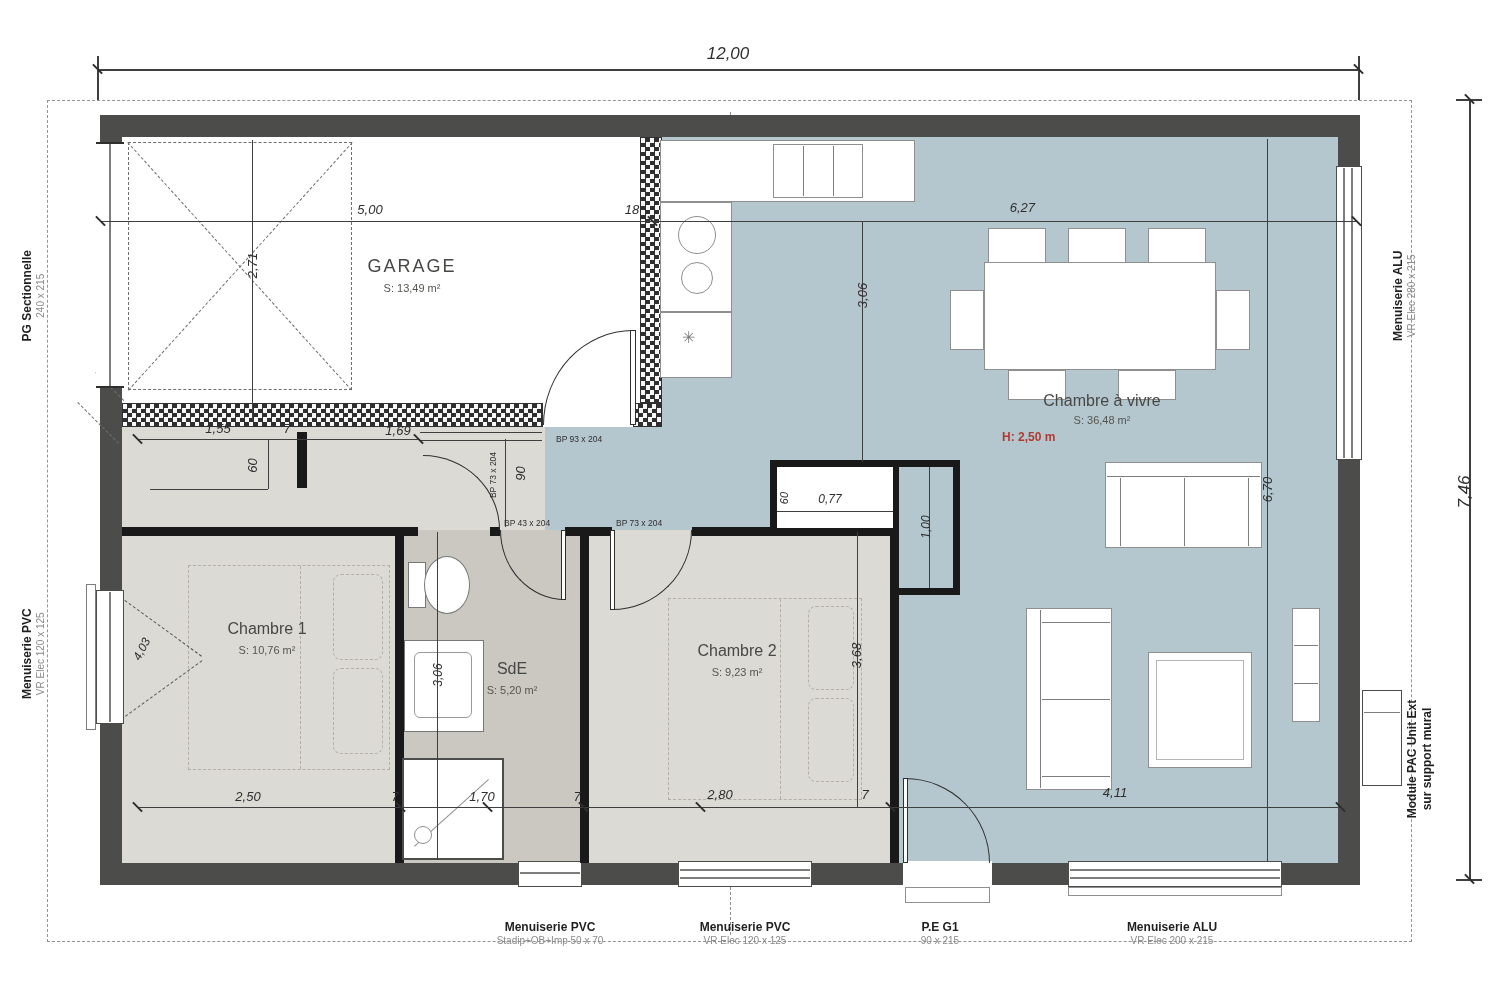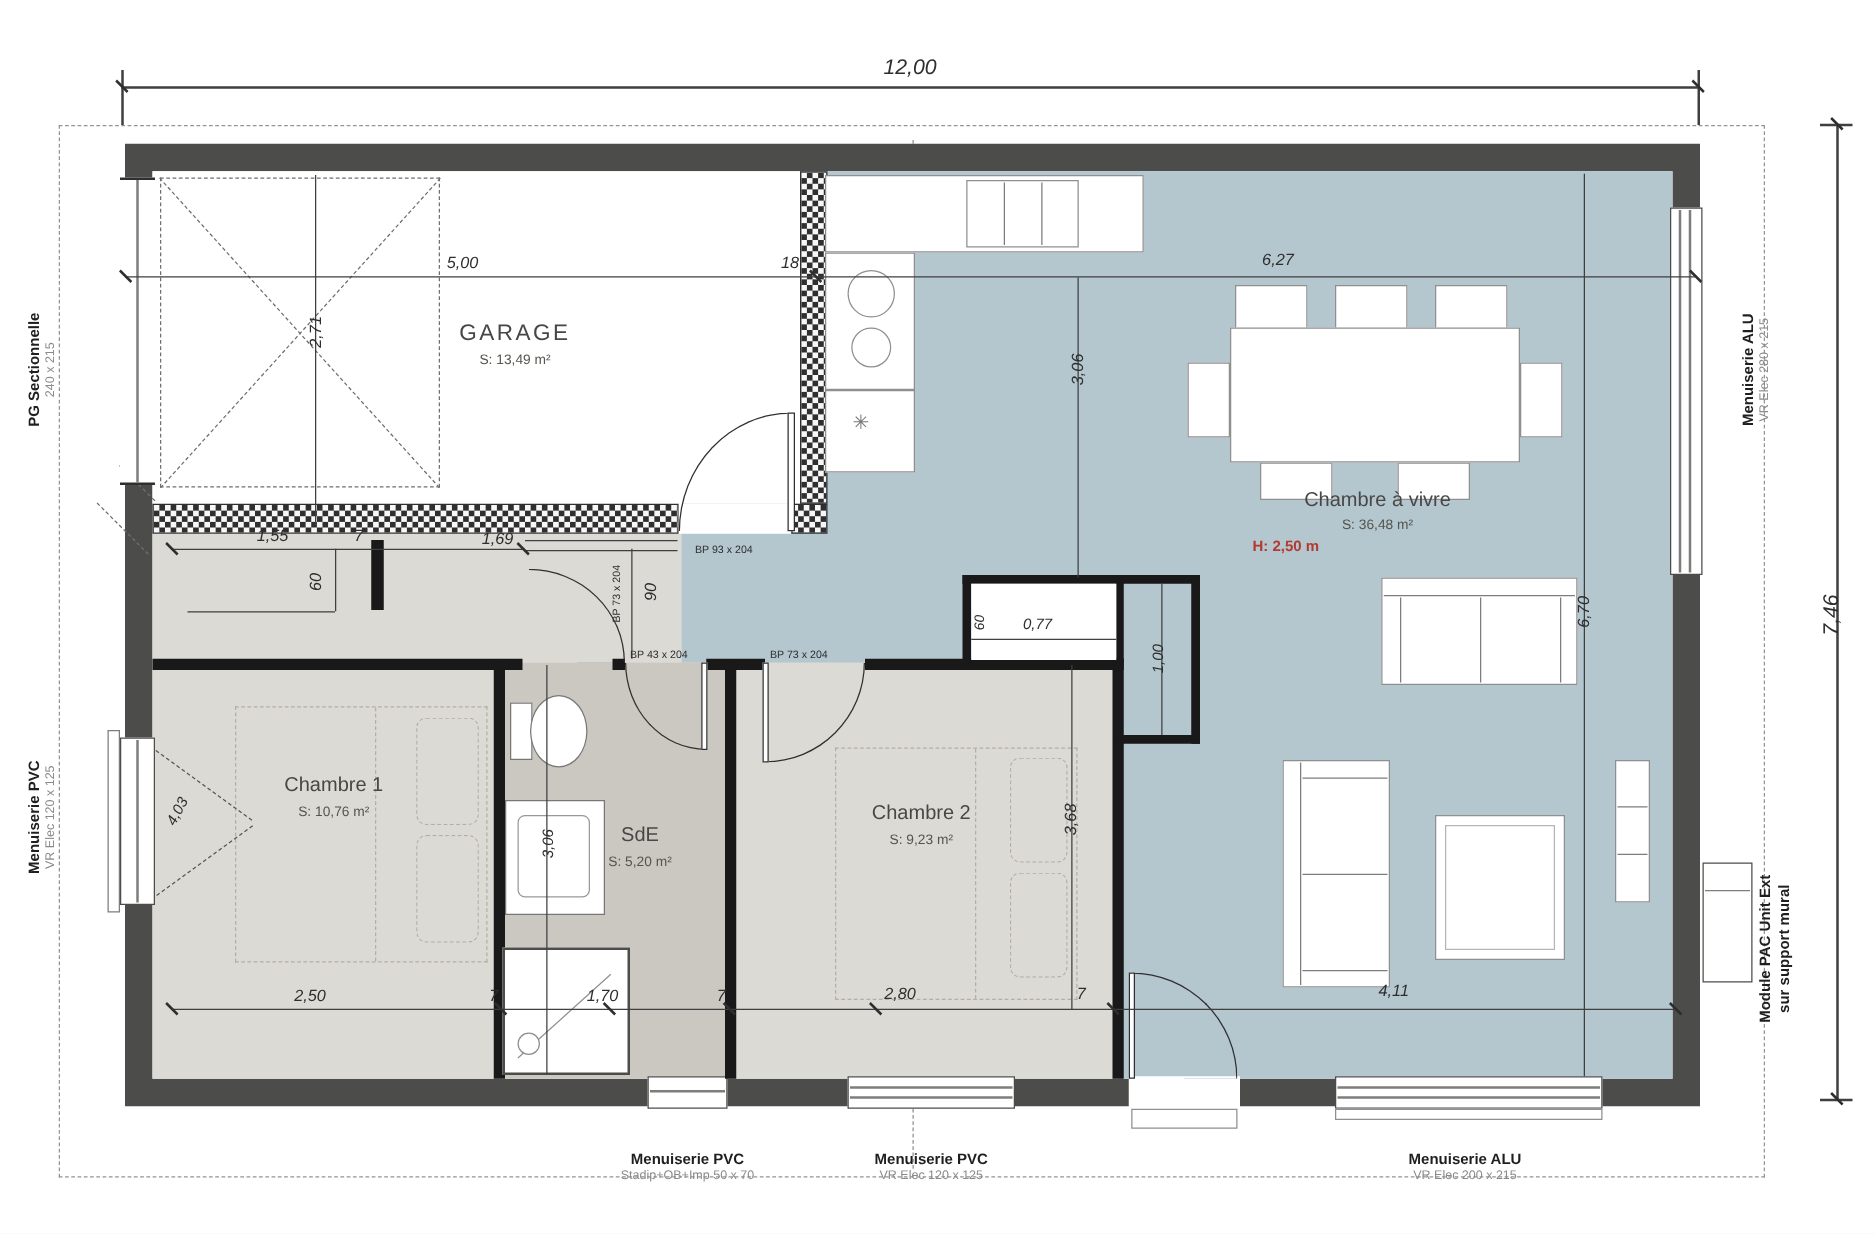--- a/index.html
+++ b/index.html
@@ -286,18 +286,22 @@
   </div>
 
   <div class="abs edge" style="left:440px;top:920px;width:220px;">
     <span class="lbl1">Menuiserie PVC</span>
     <span class="lbl2">Stadip+OB+Imp 50 x 70</span>
   </div>
   <div class="abs edge" style="left:635px;top:920px;width:220px;">
     <span class="lbl1">Menuiserie PVC</span>
     <span class="lbl2">VR Elec 120 x 125</span>
   </div>
+  <div class="abs edge" style="left:830px;top:920px;width:220px;">
+    <span class="lbl1">P.E G1</span>
+    <span class="lbl2">90 x 215</span>
+  </div>
   <div class="abs edge" style="left:1062px;top:920px;width:220px;">
     <span class="lbl1">Menuiserie ALU</span>
     <span class="lbl2">VR Elec 200 x 215</span>
   </div>
 
 </div>
 
 </body></html>

